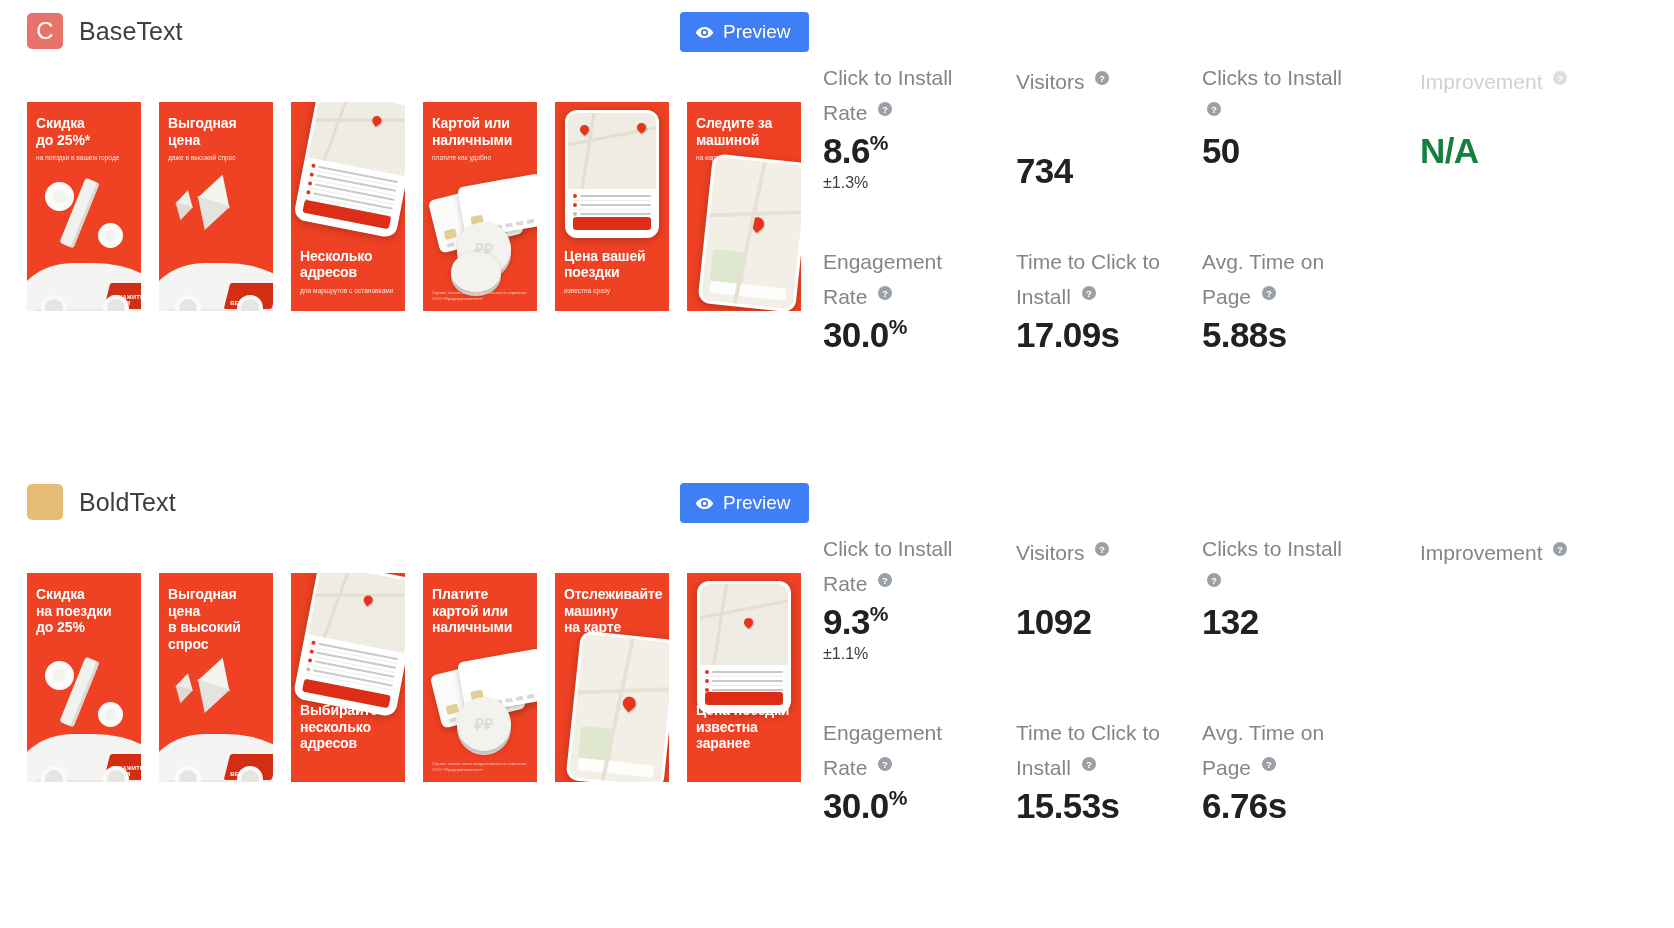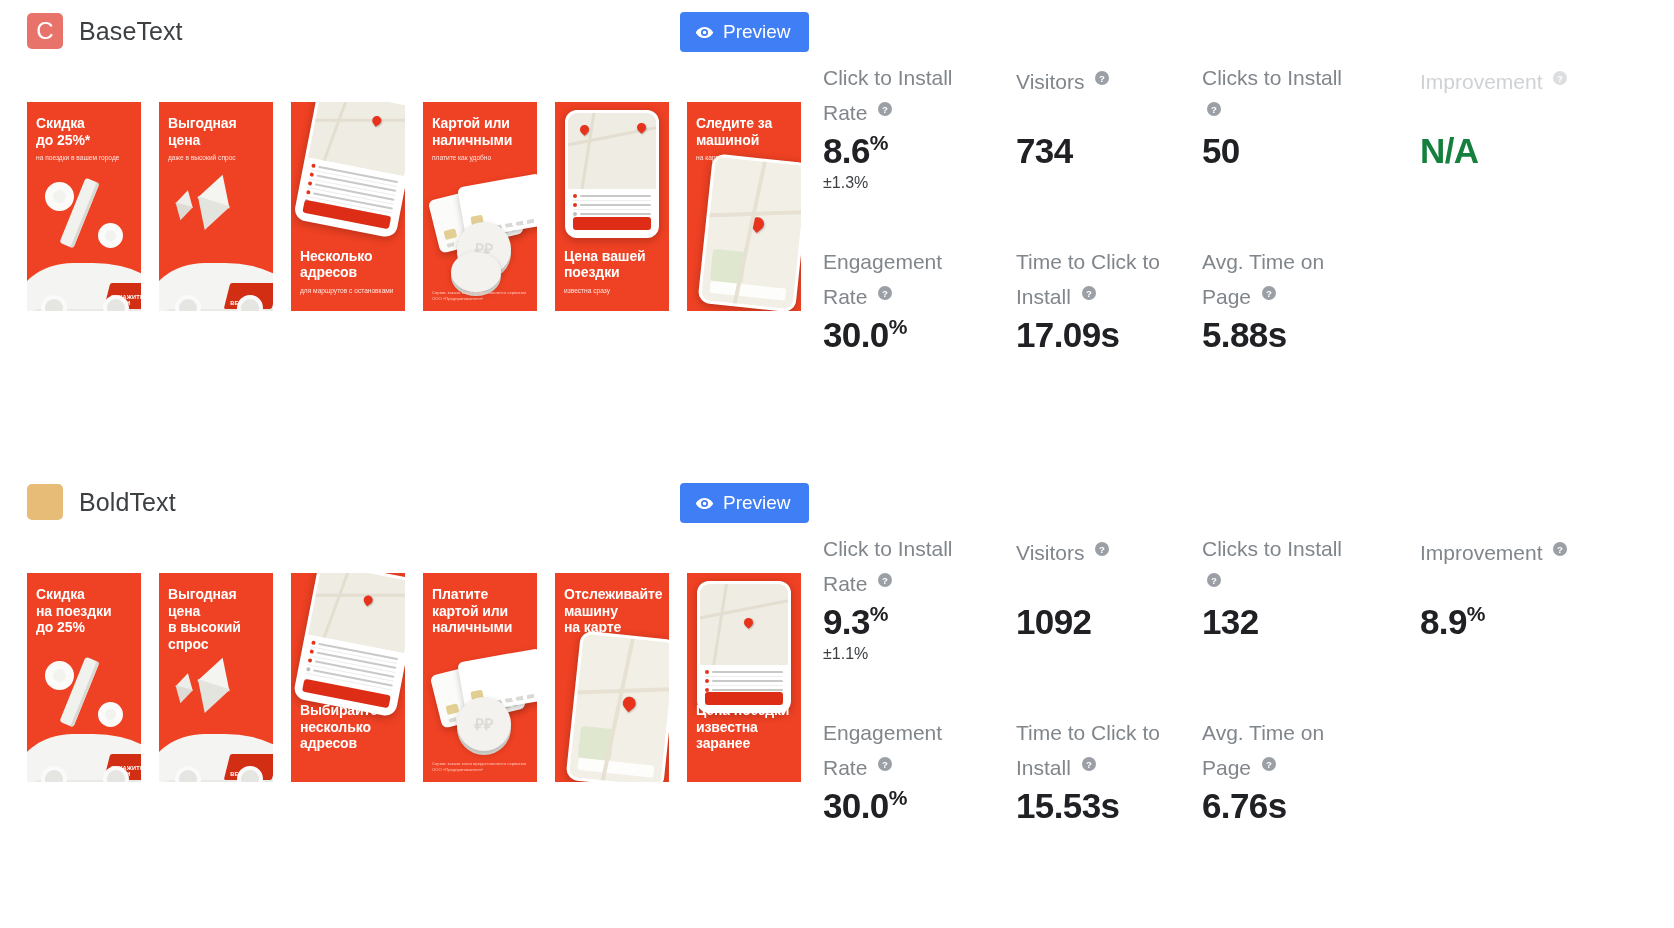--- a/index.html
+++ b/index.html
@@ -477,21 +477,21 @@
           </div>
 
           <div class="metric m-w2">
             <div class="m-label">
               <span>Visitors</span>
               <span class="help-icon"><svg viewBox="0 0 16 16" width="14" height="14">
                     <circle cx="8" cy="8" r="8" fill="#9aa0a6"></circle>
                     <text x="8" y="12" font-size="11" font-family="Liberation Sans, sans-serif" font-weight="bold" fill="#fff" text-anchor="middle">?</text>
                   </svg></span>
             </div>
-            <div class="m-value" style="margin-top:36px"><span>734</span><sup></sup></div>
+            <div class="m-value" style="margin-top:56px"><span>734</span><sup></sup></div>
           </div>
 
           <div class="metric m-w3">
             <div class="m-label">
               <span>Clicks to Install</span>
               <span class="help-icon"><svg viewBox="0 0 16 16" width="14" height="14">
                     <circle cx="8" cy="8" r="8" fill="#9aa0a6"></circle>
                     <text x="8" y="12" font-size="11" font-family="Liberation Sans, sans-serif" font-weight="bold" fill="#fff" text-anchor="middle">?</text>
                   </svg></span>
             </div>
@@ -724,21 +724,20 @@
           </div>
 
           <div class="metric m-w4">
             <div class="m-label">
               <span>Improvement</span>
               <span class="help-icon"><svg viewBox="0 0 16 16" width="14" height="14">
                     <circle cx="8" cy="8" r="8" fill="#9aa0a6"></circle>
                     <text x="8" y="12" font-size="11" font-family="Liberation Sans, sans-serif" font-weight="bold" fill="#fff" text-anchor="middle">?</text>
                   </svg></span>
             </div>
-            <div class="m-value" style="margin-top:36px"><span>8.9</span><sup>%</sup></div>
           </div>
         </div>
 
         <div class="metric-row r2">
           <div class="metric m-w1">
             <div class="m-label">
               <span>Engagement Rate</span>
               <span class="help-icon"><svg viewBox="0 0 16 16" width="14" height="14">
                     <circle cx="8" cy="8" r="8" fill="#9aa0a6"></circle>
                     <text x="8" y="12" font-size="11" font-family="Liberation Sans, sans-serif" font-weight="bold" fill="#fff" text-anchor="middle">?</text>

